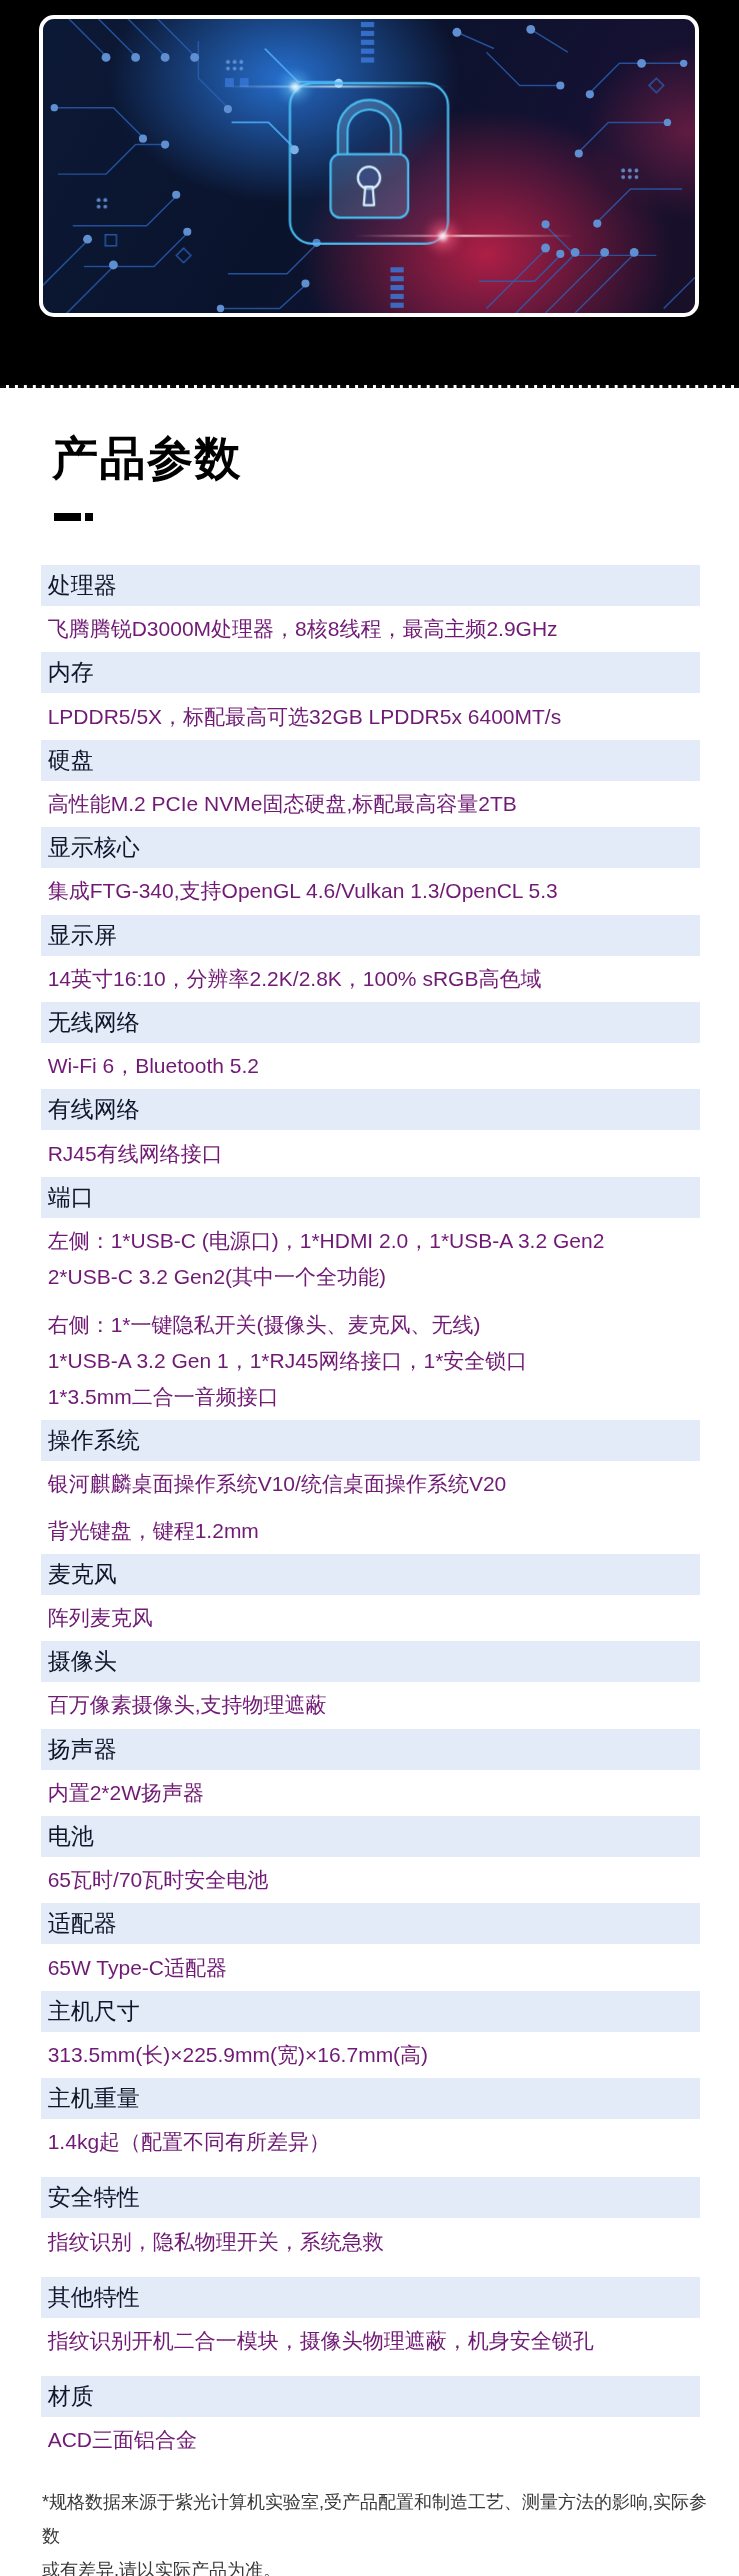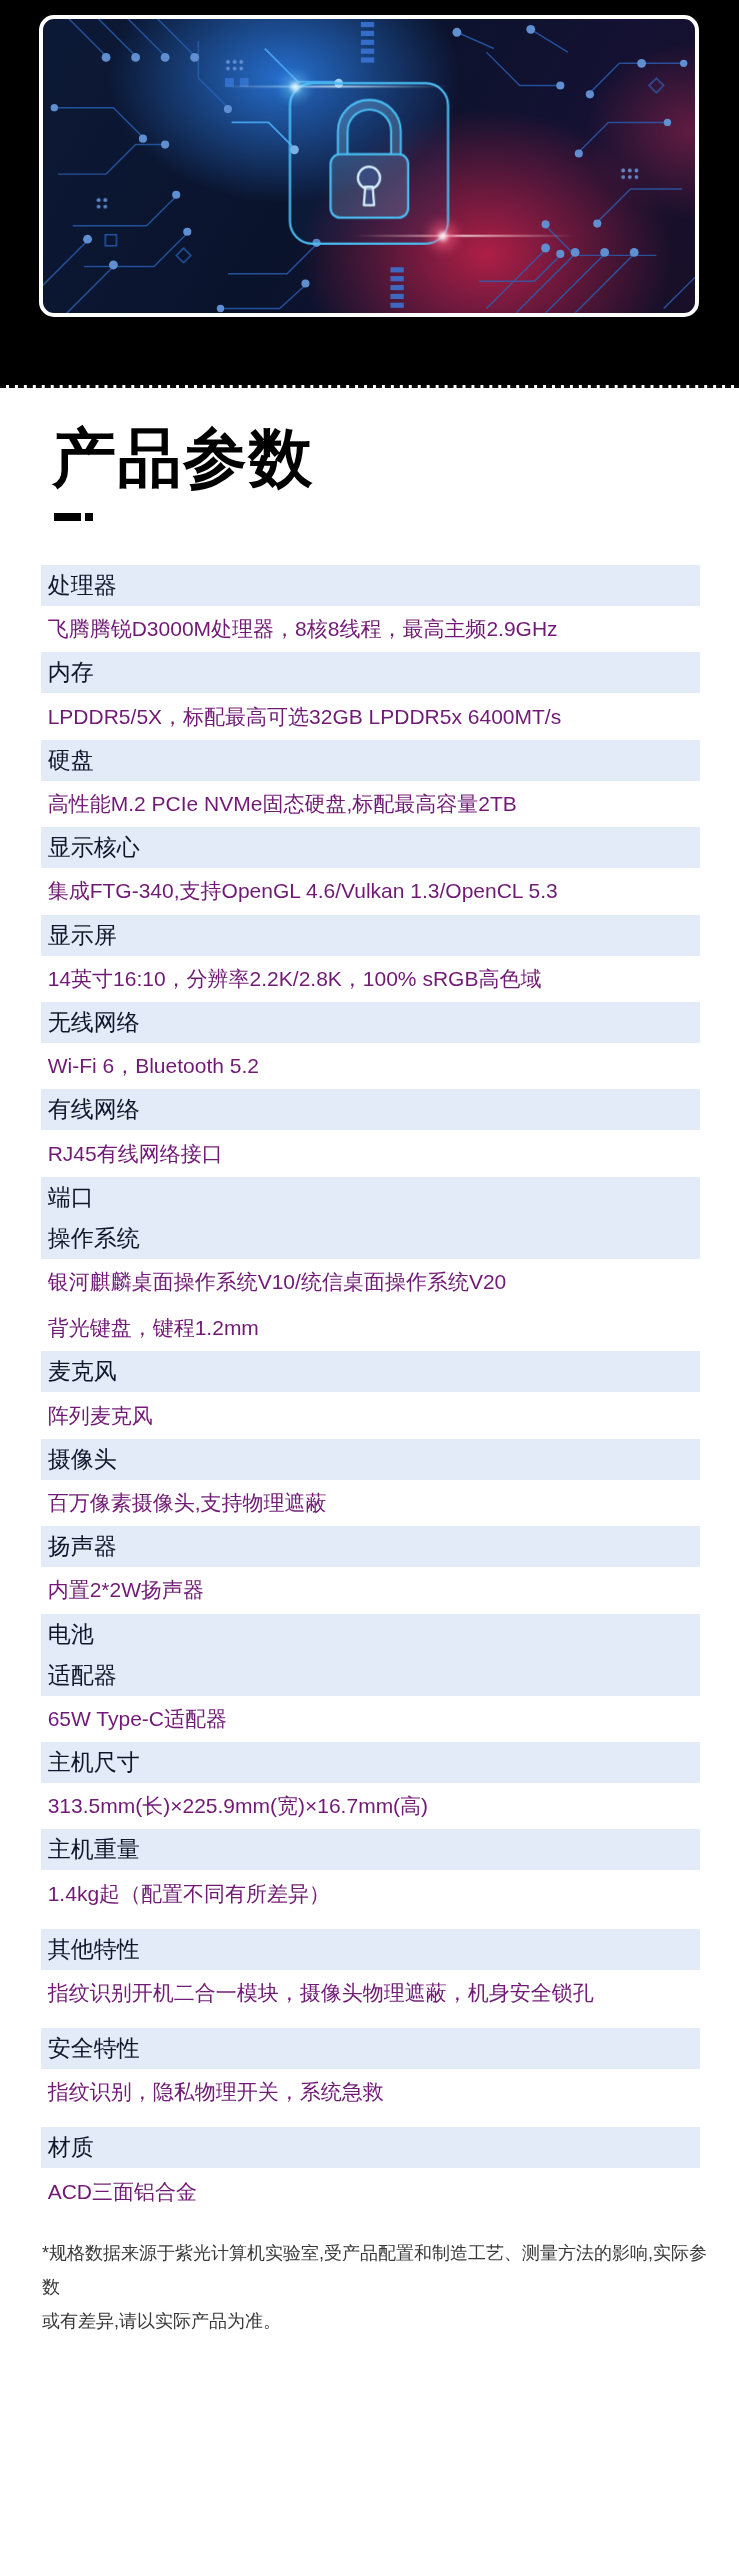--- a/index.html
+++ b/index.html
@@ -31,21 +31,21 @@
   }
   .hero-frame svg{display:block;width:652px;height:294px;}
   
   .content{
     background:#fff;
     border-top:3.7px dashed #0a0a0a;
     padding-bottom:12px;
   }
   .page-title{
     margin:43px 0 0 52px;
-    font-size:64px;
+    font-size:46px;
     line-height:55px;
     font-weight:bold;
     color:#000;
     letter-spacing:1.5px;
   }
   .title-dash{margin:27px 0 0 54px;height:8.1px;}
   .title-dash .d1{display:inline-block;vertical-align:top;width:27px;height:8.1px;background:#000;}
   .title-dash .d2{display:inline-block;vertical-align:top;width:8.1px;height:8.1px;background:#000;margin-left:4.4px;}
   #specs{margin:44px 40px 0 41px;}
   .spec-header{
@@ -298,20 +298,31 @@
       <section class="spec">
         <div class="spec-header">有线网络</div>
         <div class="spec-value">
           <div class="para">
             <div class="line">RJ45有线网络接口</div>
           </div>
         </div>
       </section>
       <section class="spec">
         <div class="spec-header">端口</div>
+        <div class="spec-value">
+          <div class="para">
+            <div class="line">左侧：1*USB-C (电源口)，1*HDMI 2.0，1*USB-A 3.2 Gen2</div>
+            <div class="line">2*USB-C 3.2 Gen2(其中一个全功能)</div>
+          </div>
+          <div class="para">
+            <div class="line">右侧：1*一键隐私开关(摄像头、麦克风、无线)</div>
+            <div class="line">1*USB-A 3.2 Gen 1，1*RJ45网络接口，1*安全锁口</div>
+            <div class="line">1*3.5mm二合一音频接口</div>
+          </div>
+        </div>
       </section>
       <section class="spec">
         <div class="spec-header">操作系统</div>
         <div class="spec-value">
           <div class="para">
             <div class="line">银河麒麟桌面操作系统V10/统信桌面操作系统V20</div>
           </div>
         </div>
       </section>
       <section class="spec">
@@ -340,20 +351,25 @@
       <section class="spec">
         <div class="spec-header">扬声器</div>
         <div class="spec-value">
           <div class="para">
             <div class="line">内置2*2W扬声器</div>
           </div>
         </div>
       </section>
       <section class="spec">
         <div class="spec-header">电池</div>
+        <div class="spec-value">
+          <div class="para">
+            <div class="line">65瓦时/70瓦时安全电池</div>
+          </div>
+        </div>
       </section>
       <section class="spec">
         <div class="spec-header">适配器</div>
         <div class="spec-value">
           <div class="para">
             <div class="line">65W Type-C适配器</div>
           </div>
         </div>
       </section>
       <section class="spec">
@@ -366,32 +382,32 @@
       </section>
       <section class="spec">
         <div class="spec-header">主机重量</div>
         <div class="spec-value">
           <div class="para">
             <div class="line">1.4kg起（配置不同有所差异）</div>
           </div>
         </div>
       </section>
       <section class="spec">
+        <div class="spec-header">安全特性</div>
+        <div class="spec-value">
+          <div class="para">
+            <div class="line">指纹识别，隐私物理开关，系统急救</div>
+          </div>
+        </div>
+      </section>
+      <section class="spec">
         <div class="spec-header">其他特性</div>
         <div class="spec-value">
           <div class="para">
             <div class="line">指纹识别开机二合一模块，摄像头物理遮蔽，机身安全锁孔</div>
-          </div>
-        </div>
-      </section>
-      <section class="spec">
-        <div class="spec-header">安全特性</div>
-        <div class="spec-value">
-          <div class="para">
-            <div class="line">指纹识别，隐私物理开关，系统急救</div>
           </div>
         </div>
       </section>
       <section class="spec">
         <div class="spec-header">材质</div>
         <div class="spec-value">
           <div class="para">
             <div class="line">ACD三面铝合金</div>
           </div>
         </div>

